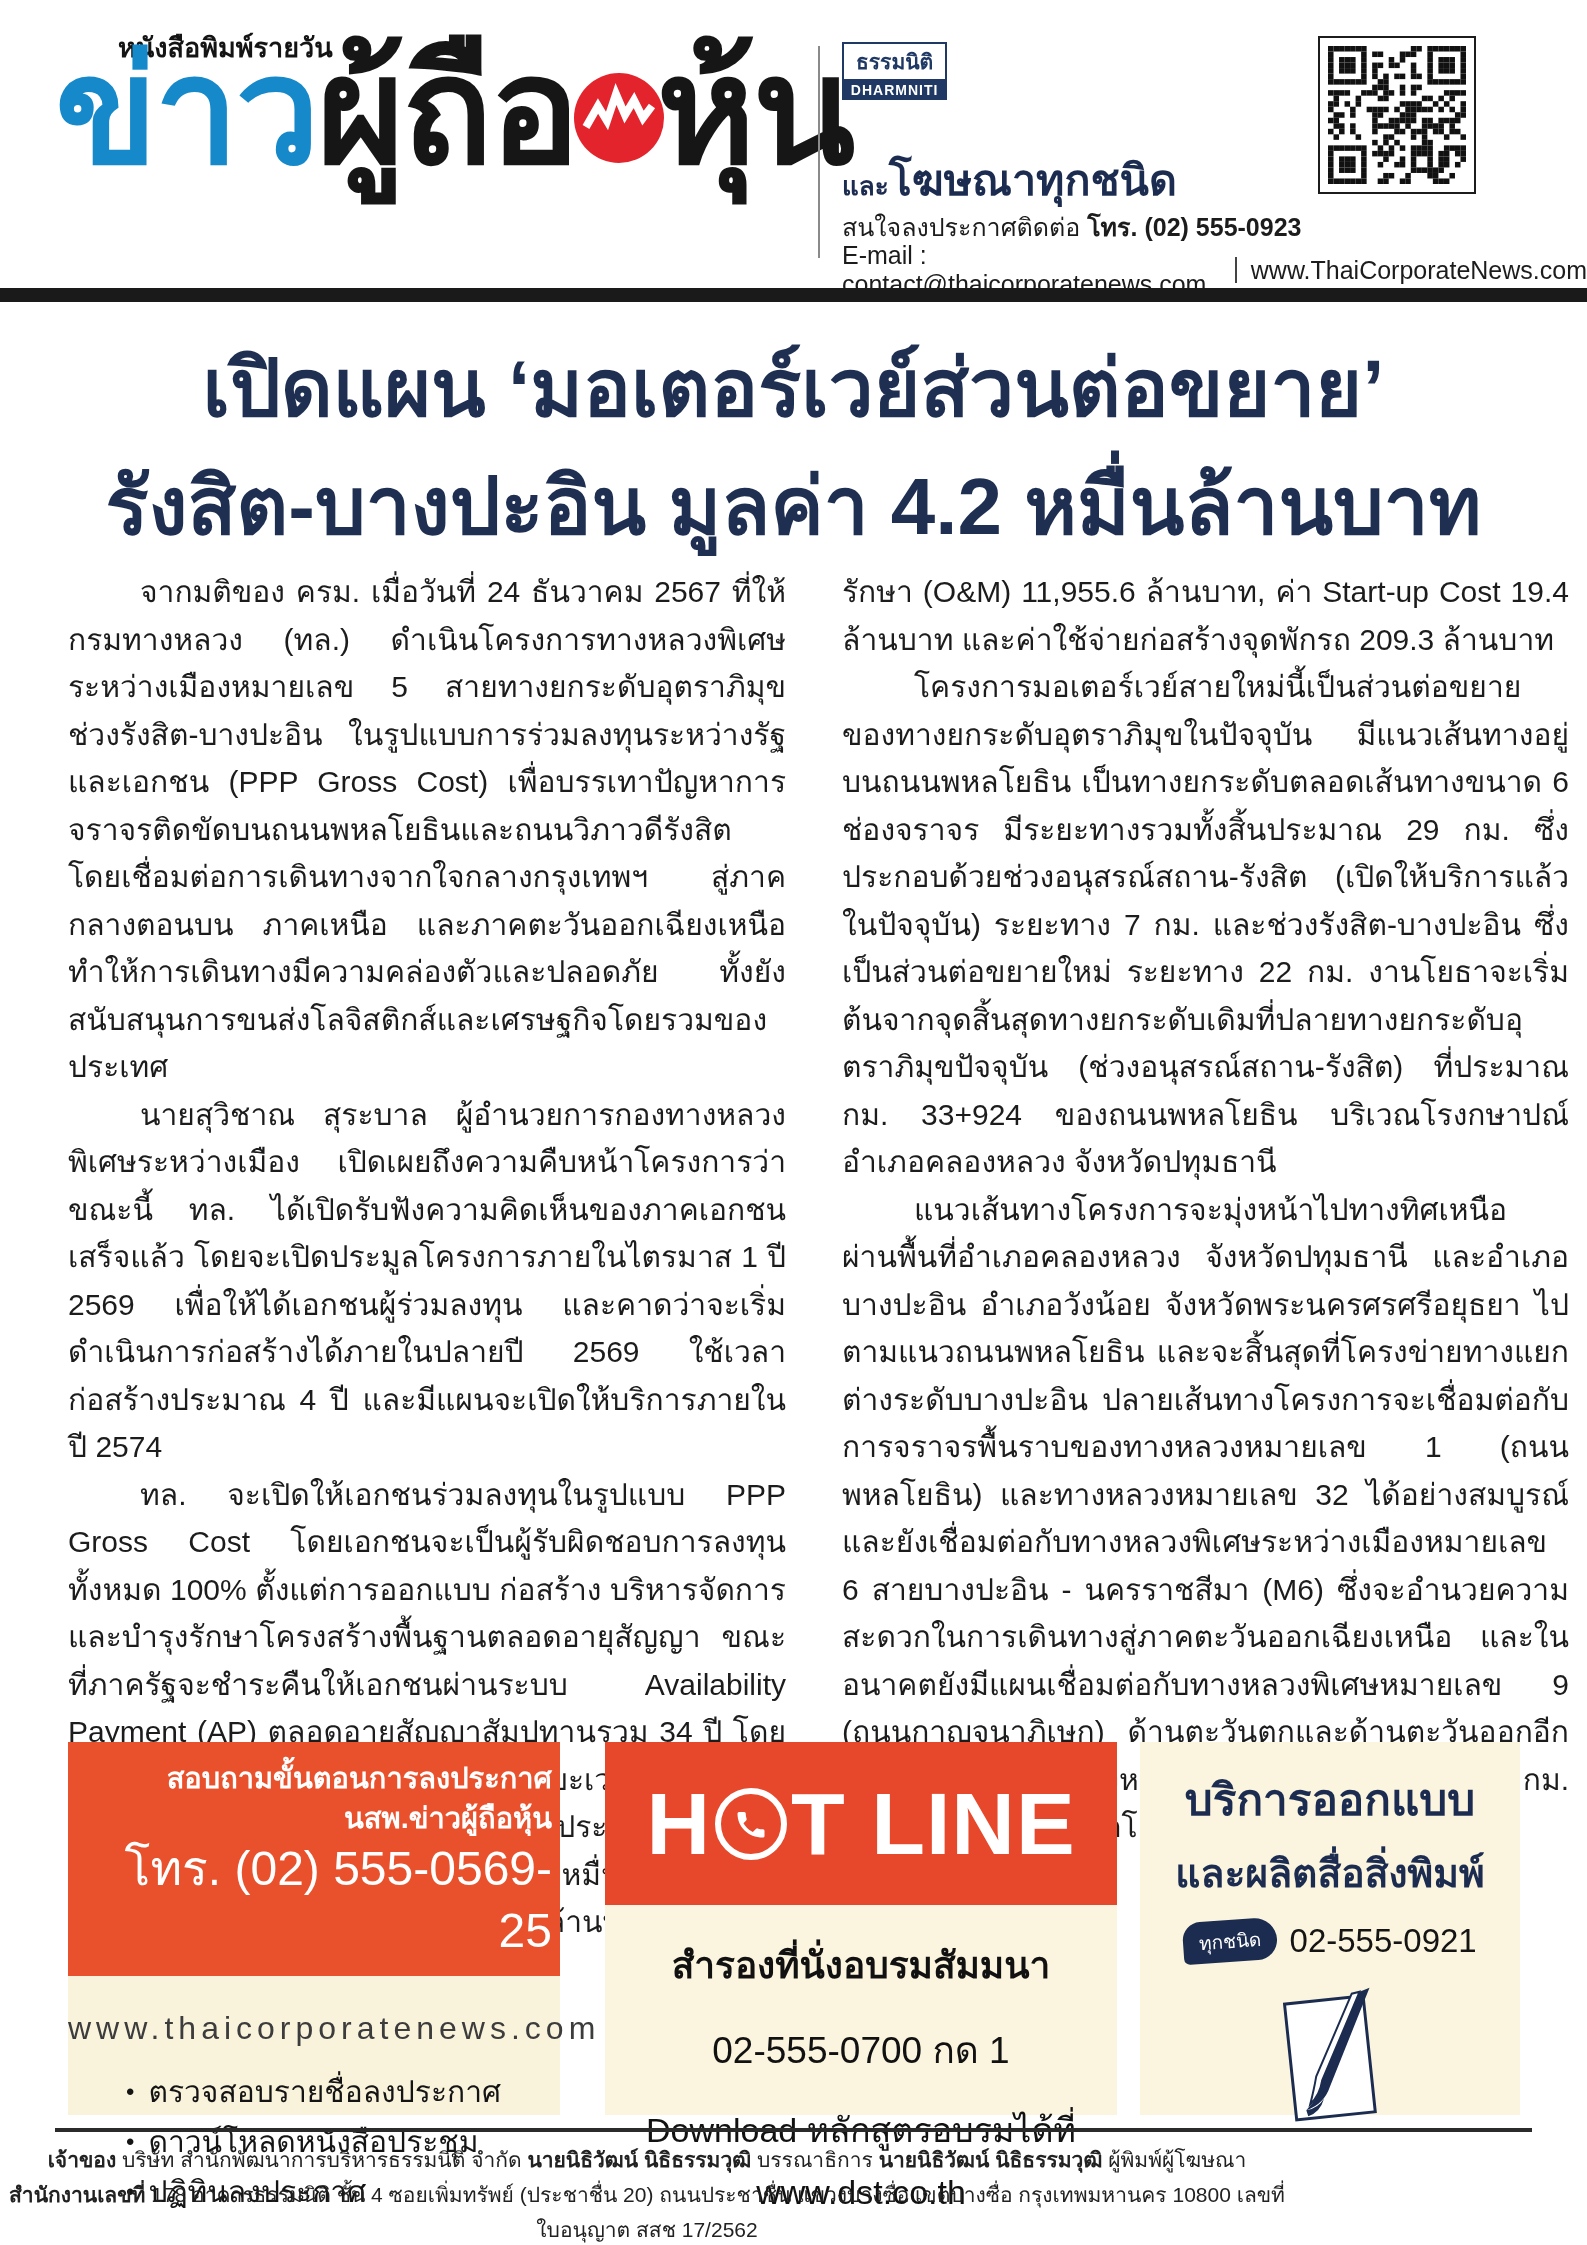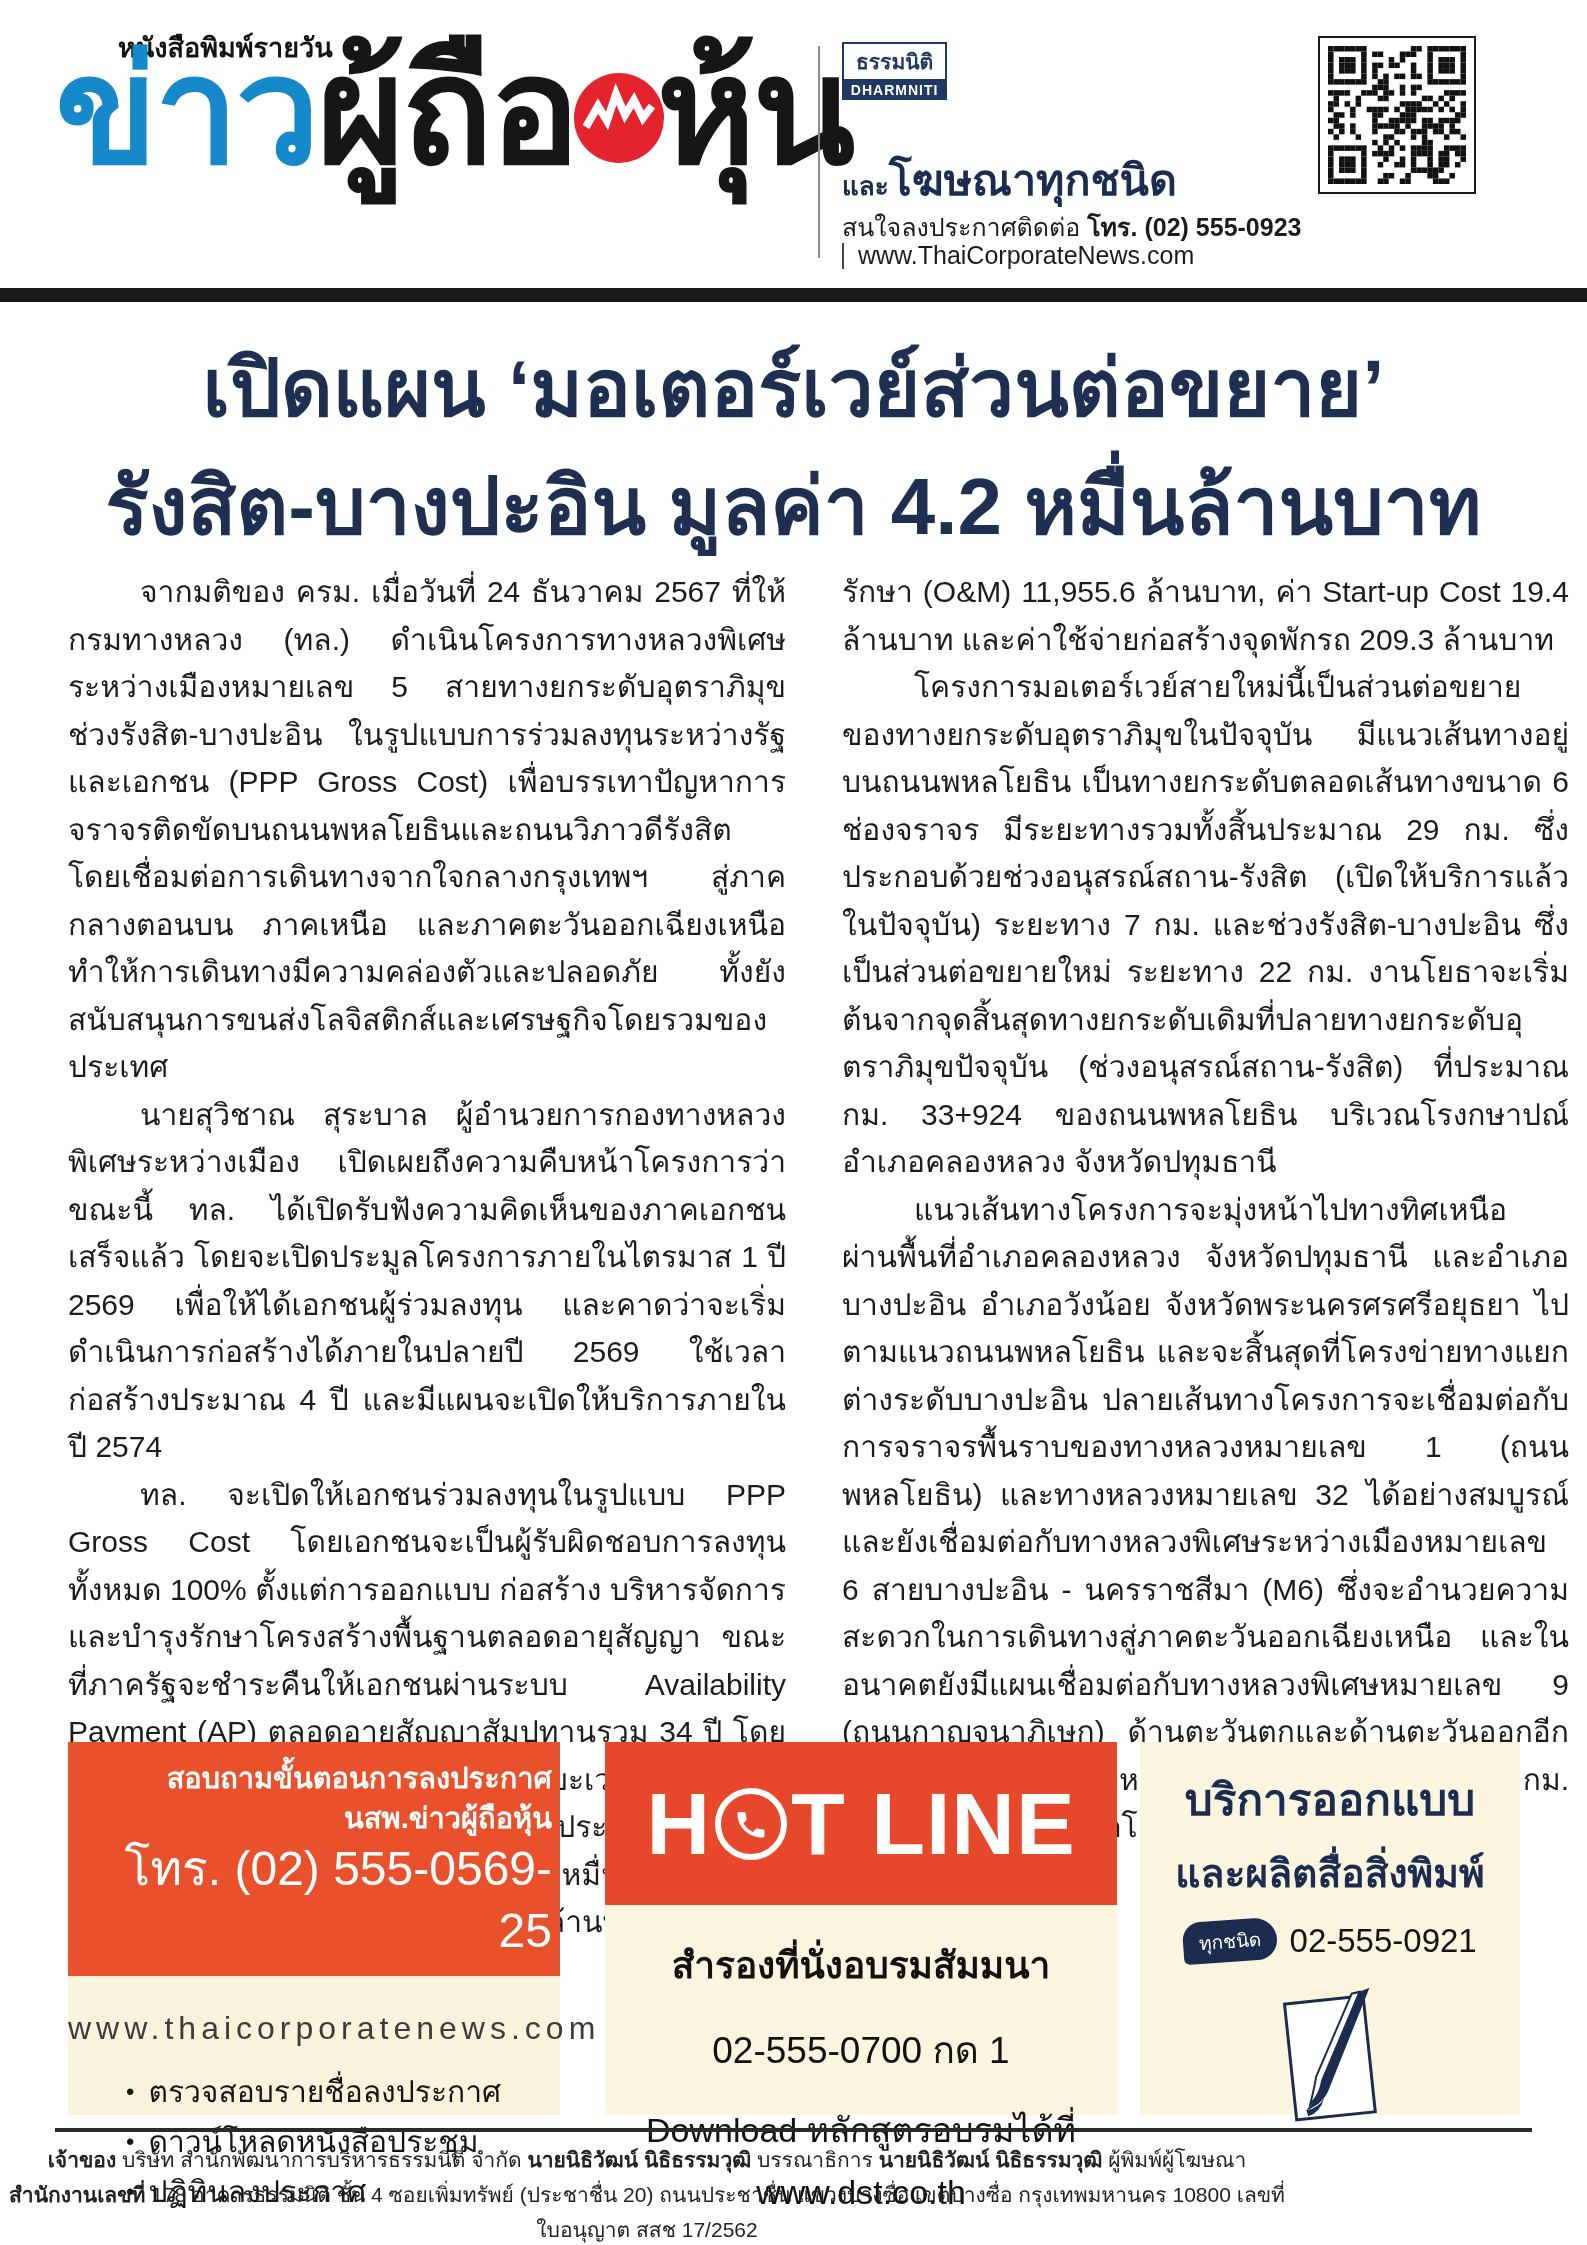--- a/index.html
+++ b/index.html
@@ -109,20 +109,21 @@
   <div class="abs svc2">
     <span class="pre">และ</span><span class="main">โฆษณาทุกชนิด</span>
   </div>
 
   <div class="abs contact">
     <span>สนใจลงประกาศติดต่อ</span>
     <span class="b">โทร. (02) 555-0923</span>
   </div>
 
   <div class="abs email-row">
+    <span>E-mail : contact@thaicorporatenews.com</span>
     <span class="vsep"></span>
     <span>www.ThaiCorporateNews.com</span>
   </div>
 
   <div class="abs qr-box">
     <svg id="qr" fill="#111" viewBox="0 0 150 150">
         <rect x="0" y="0" width="6" height="6"></rect>
         <rect x="6" y="0" width="6" height="6"></rect>
         <rect x="12" y="0" width="6" height="6"></rect>
         <rect x="18" y="0" width="6" height="6"></rect>

